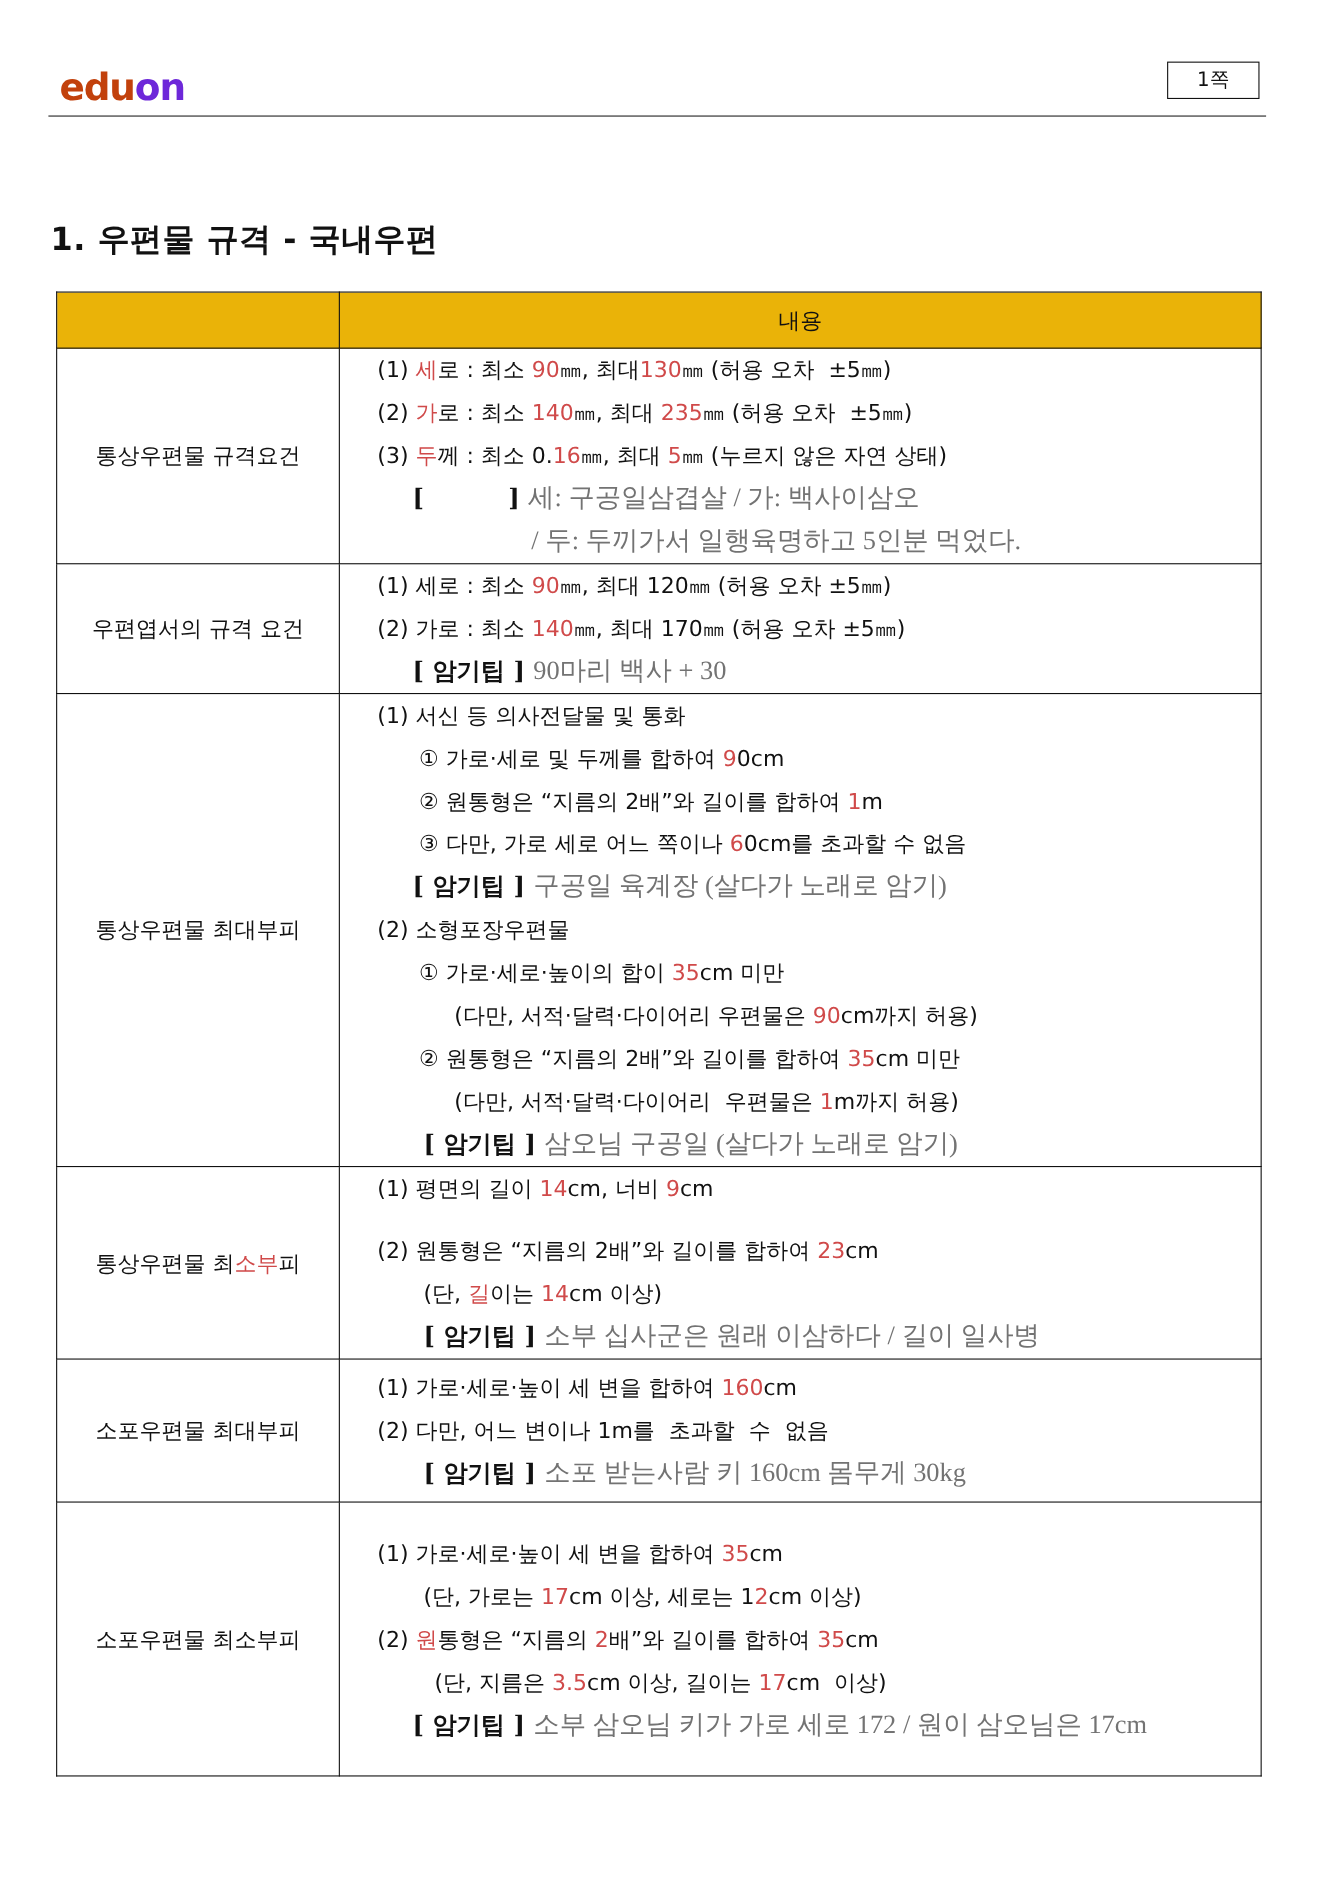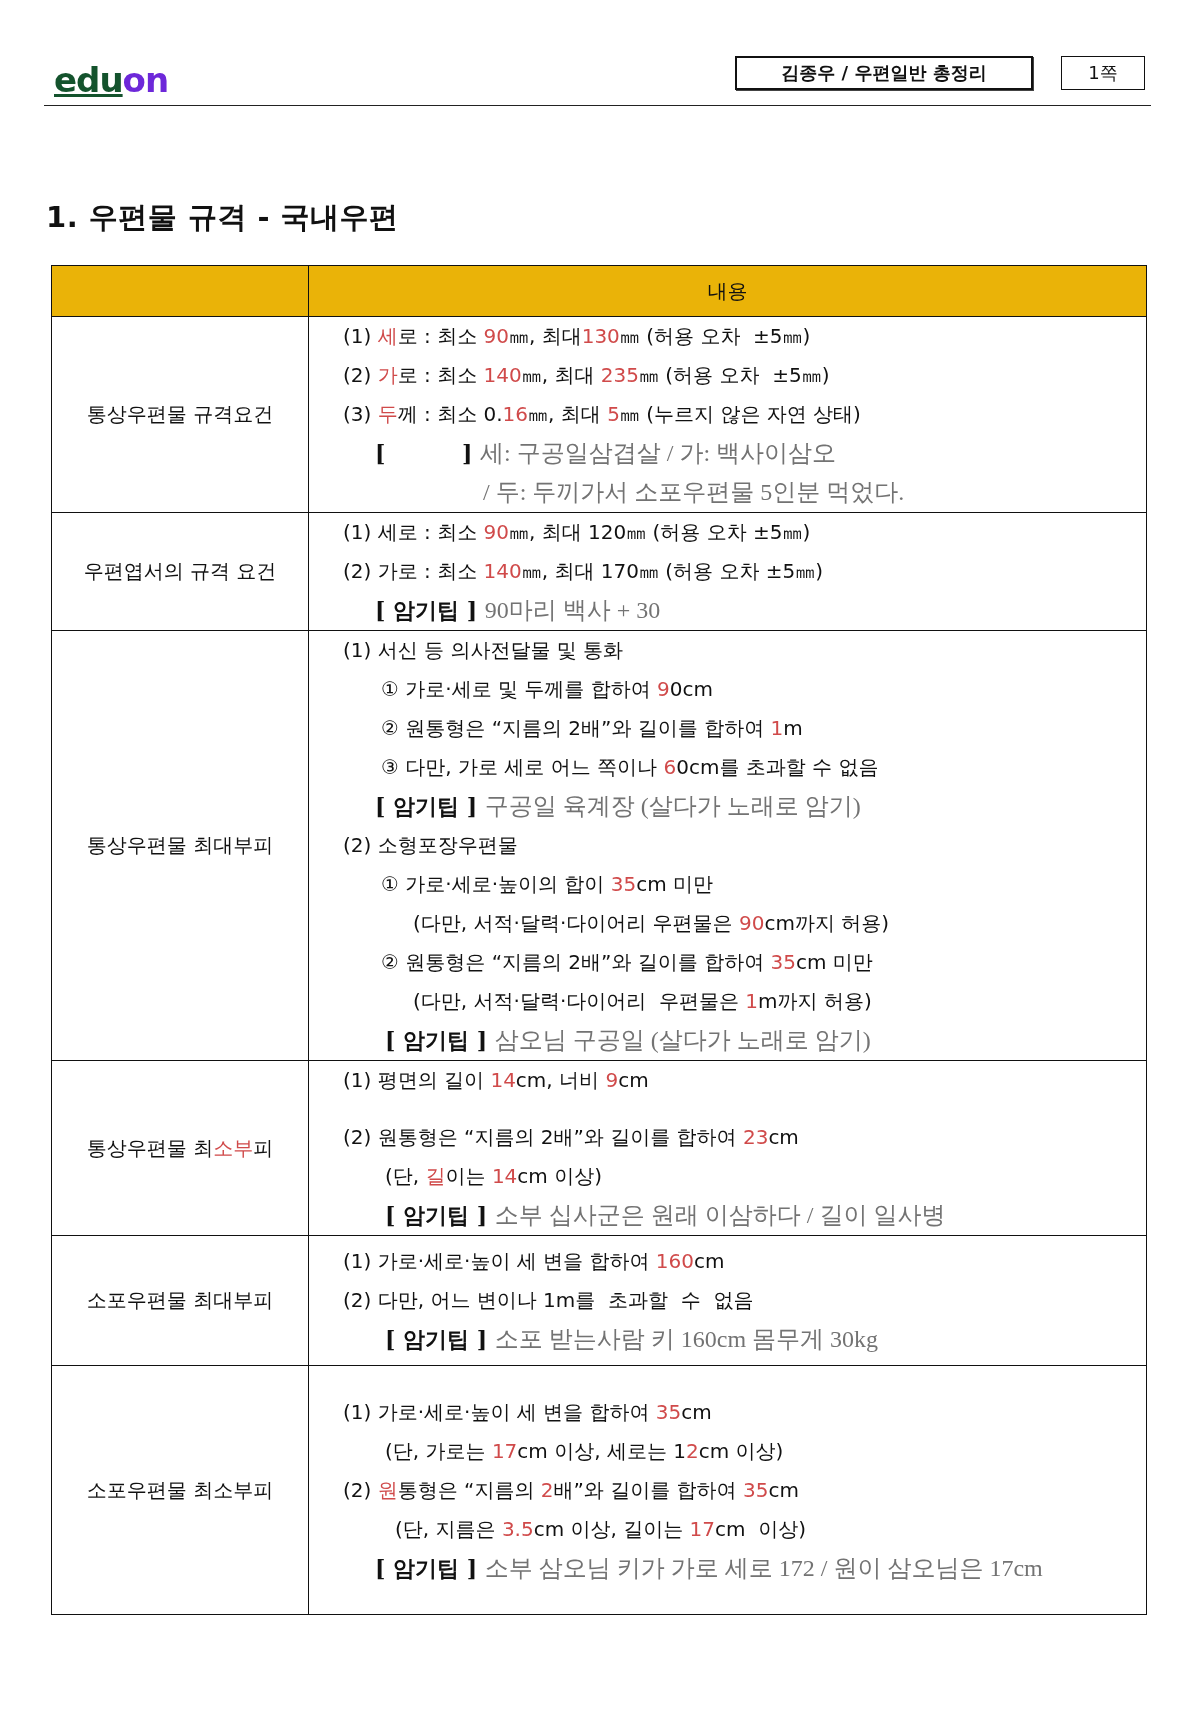--- a/index.html
+++ b/index.html
@@ -1,19 +1,19 @@
 <!DOCTYPE html>
 <html><head>
   <meta charset="utf-8">
   <style>
     html, body { margin: 0; padding: 0; background: #ffffff; }
     body { width: 1200px; height: 1713px; position: relative; font-family: "DejaVu Sans", "Liberation Sans", sans-serif; color: #111; overflow: hidden; }
     .header { position: absolute; left: 44px; top: 50px; width: 1107px; height: 55px; border-bottom: 1.5px solid #222; }
     .logo { position: absolute; left: 10px; top: 10px; font-family: "DejaVu Sans", sans-serif; font-size: 34px; font-weight: bold; letter-spacing: -1px; line-height: 40px; }
-    .logo .dark { color: #14532d; text-decoration: underline; }
+    .logo .dark { color: #c2410c; }
     .logo .accent { color: #6d28d9; }
     .title-box { position: absolute; left: 691px; top: 6px; width: 298px; height: 34px; border: 2px solid #111; box-sizing: border-box; box-shadow: 1px 1px 0 #444; text-align: center; font-weight: bold; font-size: 18px; line-height: 30px; }
     .page-box { position: absolute; left: 1017px; top: 6px; width: 84px; height: 34px; border: 1.5px solid #111; box-sizing: border-box; text-align: center; font-size: 18px; line-height: 31px; }
     .section-title { position: absolute; left: 46px; top: 198px; font-size: 29px; font-weight: bold; letter-spacing: 0.5px; }
     table.spec { position: absolute; left: 51px; top: 265px; width: 1096px; border-collapse: collapse; }
     table.spec td, table.spec th { border: 1.5px solid #111; }
     table.spec th { background: #eab308; height: 48px; font-weight: normal; font-size: 20px; }
     .label-cell { width: 254px; text-align: center; vertical-align: middle; font-size: 20px; }
     .content-cell { padding: 0 0 0 34px; vertical-align: middle; font-size: 20px; }
     .line { height: 39px; line-height: 39px; white-space: pre; }
@@ -21,42 +21,41 @@
     .tip-bracket { font-family: "DejaVu Serif", "Liberation Serif", serif; font-weight: bold; color: #111; font-size: 22px; }
     .tip-text { font-family: "Liberation Serif", "DejaVu Serif", serif; color: #737373; font-size: 24px; }
   </style>
 </head>
 <body>
 
 <div class="header">
   <div class="logo">
     <span class="dark">edu</span><span class="accent">on</span>
   </div>
-  <div class="title-box">김종우 / 우편일반 총정리</div>
   <div class="page-box">1쪽</div>
 </div>
 
 <div class="section-title">1. 우편물 규격 - 국내우편</div>
 
 <table class="spec">
   <thead>
     <tr>
       <th class="label-cell"></th>
       <th>내용</th>
     </tr>
   </thead>
   <tbody id="spec-body">
       <tr style="height: 193px;">
         <td class="label-cell"><span>통상우편물 규격요건</span></td>
         <td class="content-cell">
           <div class="line" style="padding-left: 0px;"><span>(1) </span><span class="red">세</span><span>로 : 최소 </span><span class="red">90</span><span>㎜, 최대</span><span class="red">130</span><span>㎜ (허용 오차  ±5㎜)</span></div>
           <div class="line" style="padding-left: 0px;"><span>(2) </span><span class="red">가</span><span>로 : 최소 </span><span class="red">140</span><span>㎜, 최대 </span><span class="red">235</span><span>㎜ (허용 오차  ±5㎜)</span></div>
           <div class="line" style="padding-left: 0px;"><span>(3) </span><span class="red">두</span><span>께 : 최소 0.</span><span class="red">16</span><span>㎜, 최대 </span><span class="red">5</span><span>㎜ (누르지 않은 자연 상태)</span></div>
           <div class="line" style="padding-left: 32px;"><span class="tip-bracket">[          ] </span><span class="tip-text">세: 구공일삼겹살 / 가: 백사이삼오</span></div>
-          <div class="line" style="padding-left: 140px;"><span class="tip-text">/ 두: 두끼가서 소포우편물 5인분 먹었다.</span></div>
+          <div class="line" style="padding-left: 140px;"><span class="tip-text">/ 두: 두끼가서 일행육명하고 5인분 먹었다.</span></div>
         </td>
       </tr>
       <tr style="height: 118px;">
         <td class="label-cell"><span>우편엽서의 규격 요건</span></td>
         <td class="content-cell">
           <div class="line" style="padding-left: 0px;"><span>(1) 세로 : 최소 </span><span class="red">90</span><span>㎜, 최대 120㎜ (허용 오차 ±5㎜)</span></div>
           <div class="line" style="padding-left: 0px;"><span>(2) 가로 : 최소 </span><span class="red">140</span><span>㎜, 최대 170㎜ (허용 오차 ±5㎜)</span></div>
           <div class="line" style="padding-left: 32px;"><span class="tip-bracket">[ 암기팁 ] </span><span class="tip-text">90마리 백사 + 30</span></div>
         </td>
       </tr>

